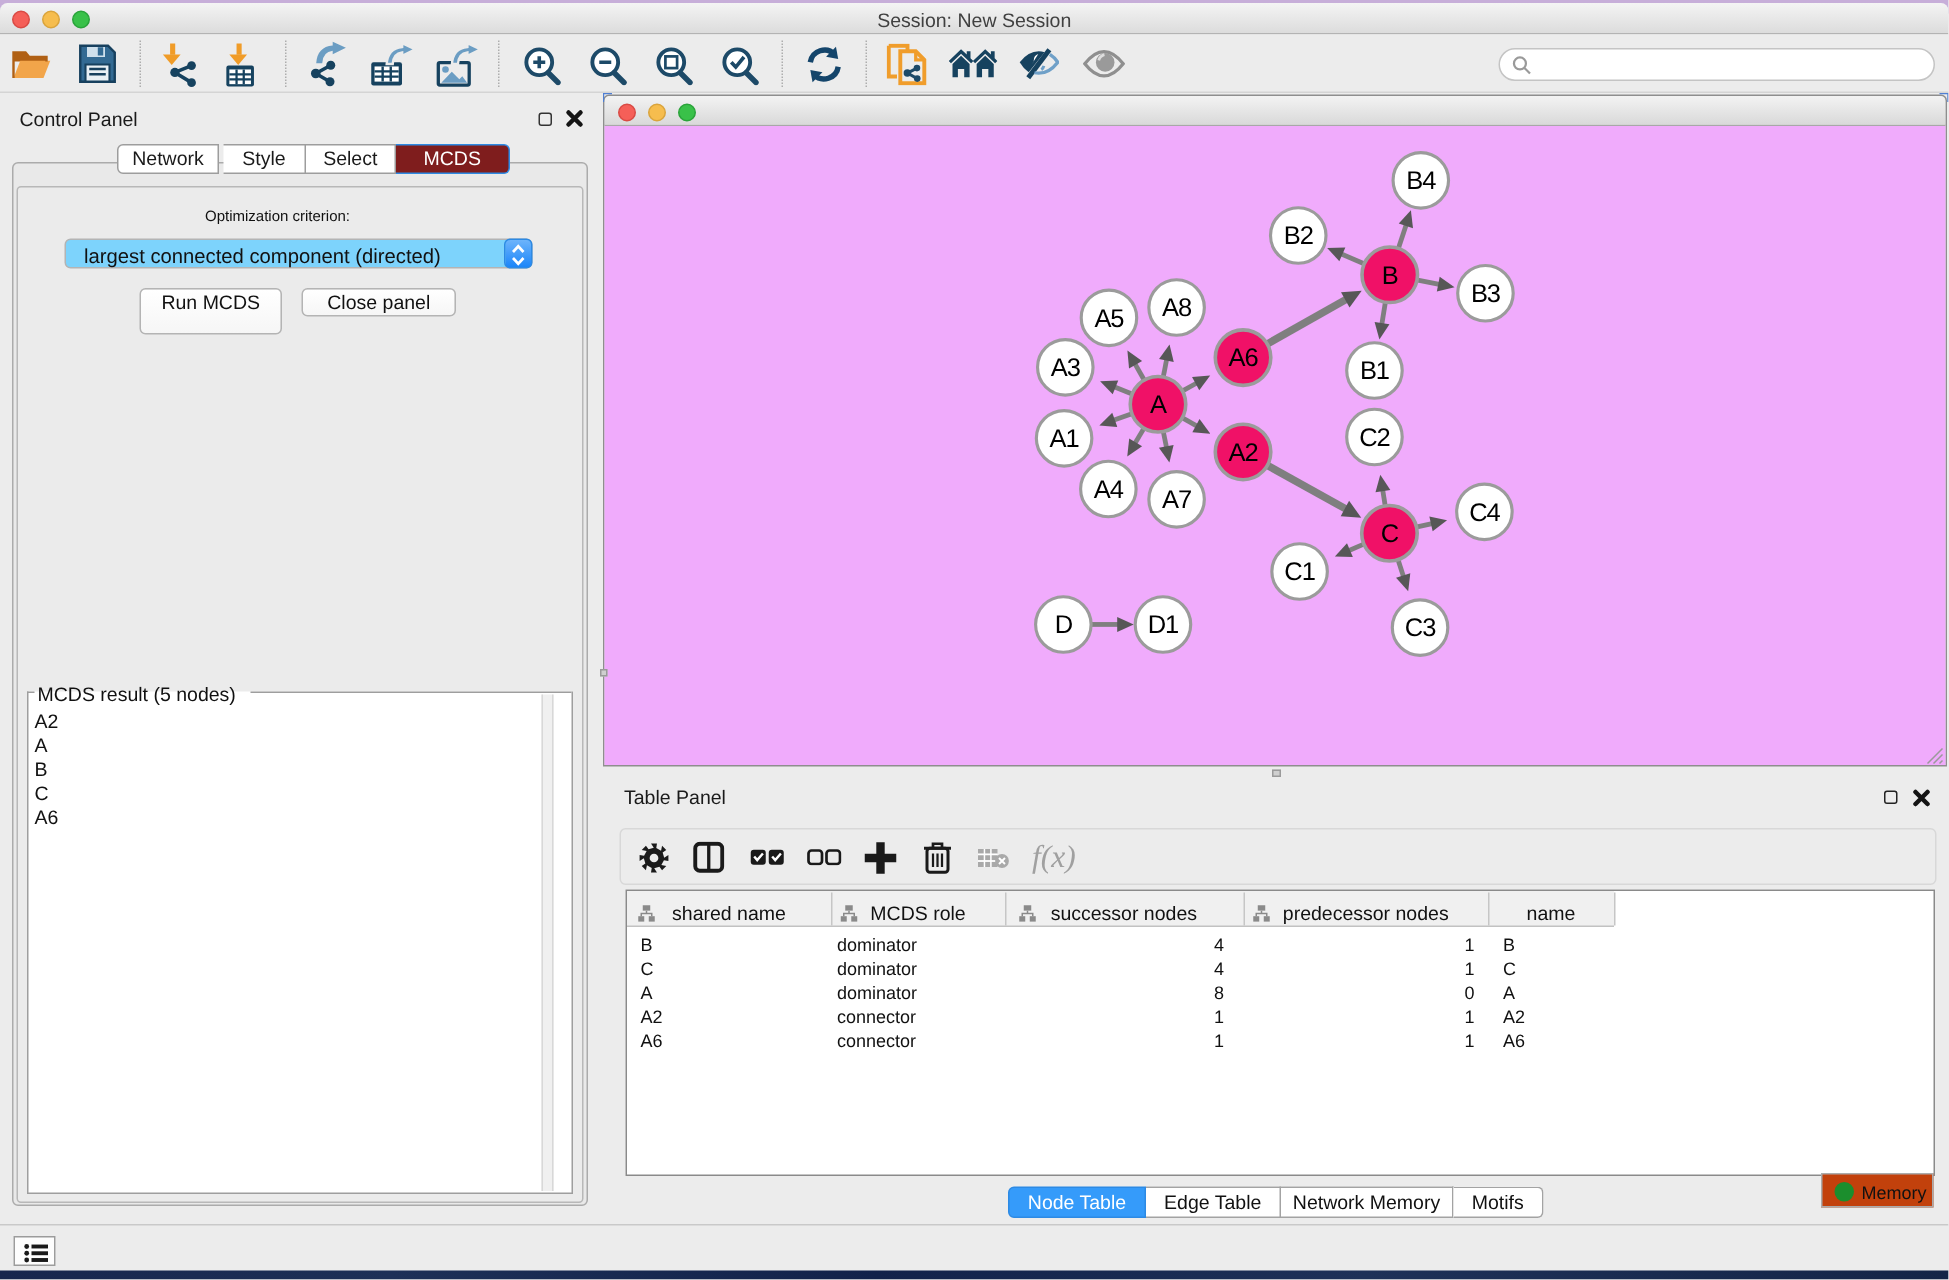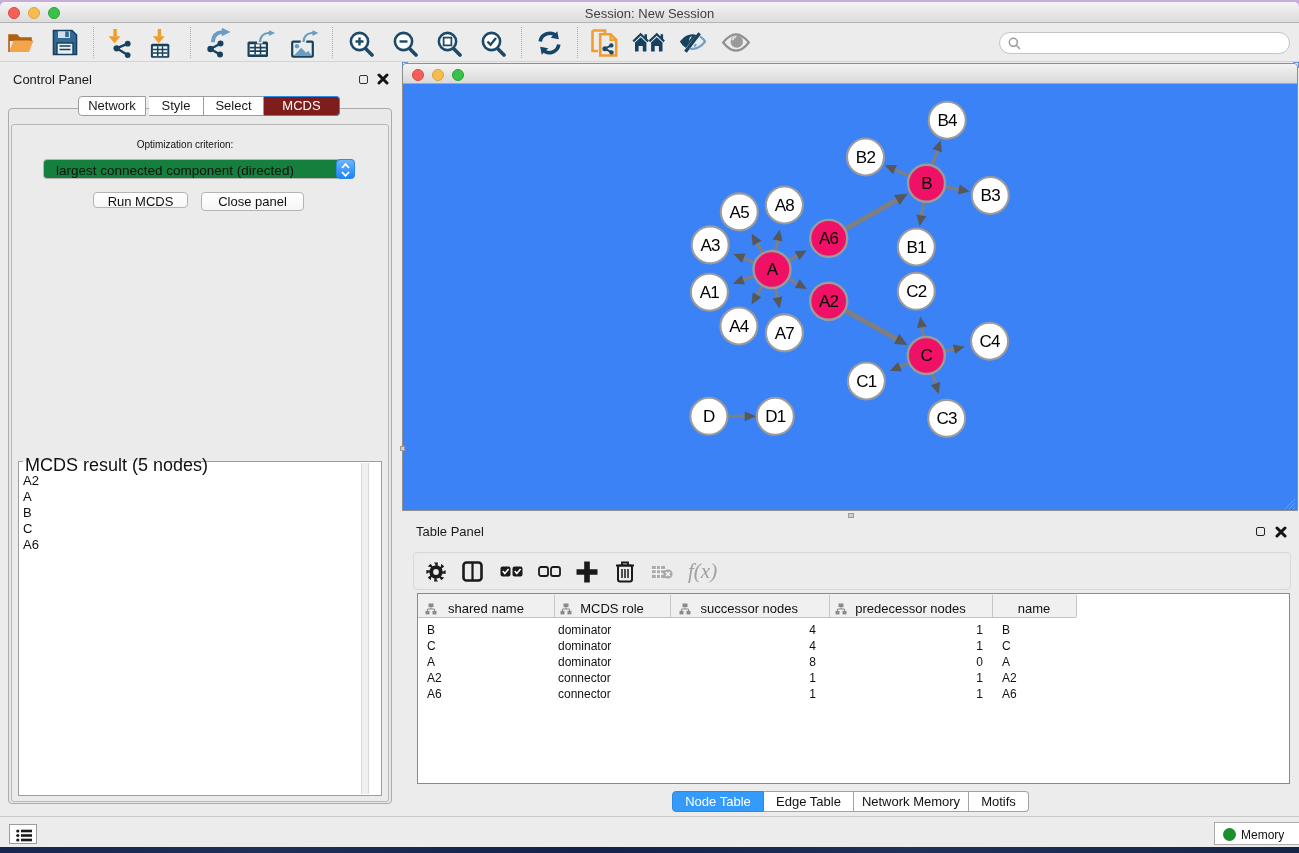--- a/index.html
+++ b/index.html
@@ -11,24 +11,24 @@
 .title{width:100%;text-align:center;top:6px;font-size:13px;color:#404040}
 .toolbar{left:0;top:23px;width:1299px;height:39px;background:#ececec}
 .tsep{top:27px;width:1px;height:31px;border-left:1px dotted #adadad}
 .searchbox{left:999px;top:32px;width:291px;height:22px;background:#fff;border:1px solid #c4c4c4;border-radius:12px}
 .panelTitle{font-size:13px;color:#1a1a1a}
 .floatbtn{width:9px;height:9px;border:1.6px solid #333;border-radius:2px}
 .tabbtn{position:absolute;top:96px;height:20px;background:#fff;border:1px solid #9d9d9d;font-size:13px;color:#1a1a1a;text-align:center;line-height:18.5px}
 .cpOuter{left:8px;top:108px;width:384px;height:696px;background:#e9e9e9;border:1px solid #ababab;border-radius:4px}
 .cpInner{left:11px;top:124px;width:378px;height:678px;background:#ebebeb;border:1px solid #b8b8b8;border-radius:3px}
 .btn{position:absolute;background:linear-gradient(#ffffff,#f6f6f6);border:1px solid #b4b4b4;border-radius:4px;font-size:13px;color:#111;text-align:center;line-height:17px}
-.fsLegend{position:absolute;font-size:18px;color:#111;background:#ebebeb;padding:0 2px}
+.fsLegend{position:absolute;font-size:13px;color:#111;background:#ebebeb;padding:0 2px}
 .listItem{font-size:13px;color:#111;line-height:15.9px}
 .winTitle{left:403px;top:64px;width:894px;height:20px;background:linear-gradient(#f3f3f3,#d9d9d9);border-bottom:1px solid #a8a8a8;border-radius:4px 4px 0 0}
-.canvas{left:403px;top:84px;width:894px;height:426px;background:#3b82f6}
+.canvas{left:403px;top:84px;width:894px;height:426px;background:#f0abfc}
 .winframe{left:402px;top:63px;width:896px;height:448px;border:1px solid #8e8e8e;border-radius:4px 4px 0 0}
 .thead{font-size:13px;color:#111}
 .trow{font-size:12px;color:#111}
 .btab{position:absolute;top:791px;height:20.5px;background:#fff;border:1px solid #a3a3a3;font-size:13px;color:#111;text-align:center;line-height:19px}
 .statusbar{left:0;top:816px;width:1299px;height:31px;background:#ececec;border-top:1px solid #c9c9c9}
 </style></head>
 <body>
 <div class="abs deskTop"></div>
 <div class="abs titlebar"></div>
 <div class="abs tl" style="left:8px;background:#f55f58;border:0.5px solid #d94a44"></div>
@@ -158,29 +158,29 @@
 <svg class="abs" style="left:377px;top:73px" width="12" height="12" viewBox="0 0 12 12">
     <path d="M2 2 L10 10 M10 2 L2 10" stroke="#141414" stroke-width="3" stroke-linecap="round"></path>
   </svg>
 <div class="abs cpOuter"></div>
 <div class="abs cpInner"></div>
 <div class="tabbtn" style="left:78px;width:68px;border-radius:4px 0 0 4px">Network</div>
 <div class="tabbtn" style="left:149px;width:55px;border-left:0">Style</div>
 <div class="tabbtn" style="left:204px;width:60px;border-left:0">Select</div>
 <div class="tabbtn" style="left:264px;width:76px;border-left:0;border-radius:0 4px 4px 0;background:#7f1d1d;border-color:#2d8ae4;color:#fff">MCDS</div>
 <div class="abs" style="left:11px;top:139px;width:348px;text-align:center;font-size:10px;color:#111">Optimization criterion:</div>
-<div class="abs" style="left:43px;top:159px;width:312px;height:20px;background:#15803d;border:1px solid #b4b4b4;border-radius:4px">
+<div class="abs" style="left:43px;top:159px;width:312px;height:20px;background:#7dd3fc;border:1px solid #b4b4b4;border-radius:4px">
   <div style="position:absolute;left:12px;top:2.5px;font-size:13.5px;color:#111">largest connected component (directed)</div>
   <div style="position:absolute;right:-1px;top:-1px;width:19px;height:20px;background:linear-gradient(#6db4fb,#1c86f9);border-radius:4px;border:1px solid #2d8ae4"></div>
   <svg style="position:absolute;right:3px;top:2px" width="11" height="16" viewBox="0 0 11 16">
    <path d="M2 6 L5.5 2.2 L9 6" fill="none" stroke="#fff" stroke-width="1.8"></path>
    <path d="M2 10 L5.5 13.8 L9 10" fill="none" stroke="#fff" stroke-width="1.8"></path>
   </svg>
 </div>
-<div class="btn" style="left:93px;top:192px;width:95px;height:16px">Run MCDS</div>
+<div class="btn" style="left:93px;top:192px;width:95px;height:31px">Run MCDS</div>
 <div class="btn" style="left:201px;top:192px;width:103px;height:19px">Close panel</div>
 <div class="abs" style="left:17.5px;top:461px;width:364px;height:335px;background:#fff"></div>
 <div class="abs" style="left:17.5px;top:461px;width:1px;height:335px;background:#9e9e9e"></div>
 <div class="abs" style="left:380.5px;top:461px;width:1px;height:335px;background:#9e9e9e"></div>
 <div class="abs" style="left:17.5px;top:795px;width:364px;height:1px;background:#9e9e9e"></div>
 <div class="abs" style="left:17.5px;top:461px;width:5px;height:1px;background:#9e9e9e"></div>
 <div class="abs" style="left:167px;top:461px;width:214px;height:1px;background:#9e9e9e"></div>
 <div class="fsLegend" style="left:23px;top:455px;background:transparent">MCDS result (5 nodes)</div>
 <div class="abs listItem" style="left:23px;top:473px">A2<br>A<br>B<br>C<br>A6</div>
 <div class="abs" style="left:361px;top:463px;width:8px;height:331px;background:#f0f0f0;border-left:1px solid #d8d8d8;border-right:1px solid #d8d8d8"></div>
@@ -388,17 +388,17 @@
   <g fill="#1a1a1a">
         <circle cx="1.8" cy="2" r="1.6"></circle>
         <circle cx="1.8" cy="6.5" r="1.6"></circle>
         <circle cx="1.8" cy="11" r="1.6"></circle>
   <rect x="5" y="0.7" width="11" height="2.6"></rect>
         <rect x="5" y="5.2" width="11" height="2.6"></rect>
         <rect x="5" y="9.7" width="11" height="2.6"></rect>
       </g>
  </svg>
 </div>
-<div class="abs" style="left:1214px;top:822px;width:86px;height:23px;background:#ffffff;border:1px solid #ababab">
+<div class="abs" style="left:1214px;top:782px;width:75px;height:23px;background:#c2410c;border:1px solid #ababab">
  <div style="position:absolute;left:8px;top:5px;width:13px;height:13px;border-radius:50%;background:#1b8e2d"></div>
  <div style="position:absolute;left:26px;top:5px;font-size:12px;color:#111">Memory</div>
 </div>
 <div class="abs deskBot"></div>
 
 </body></html>

